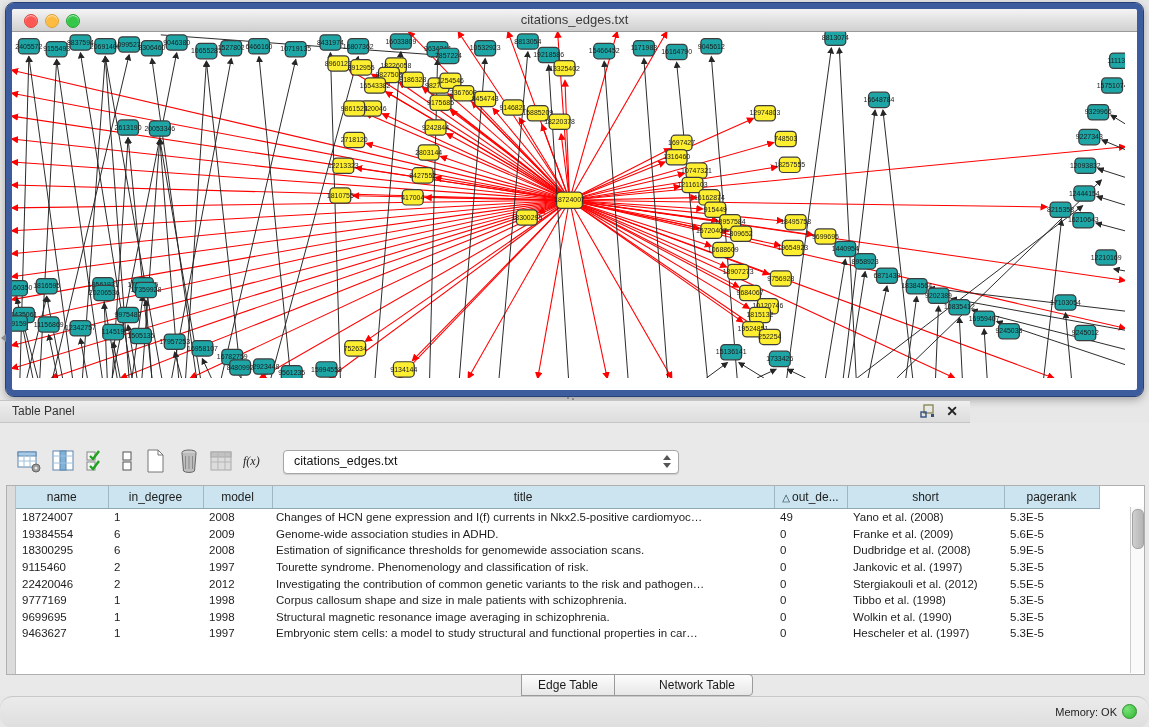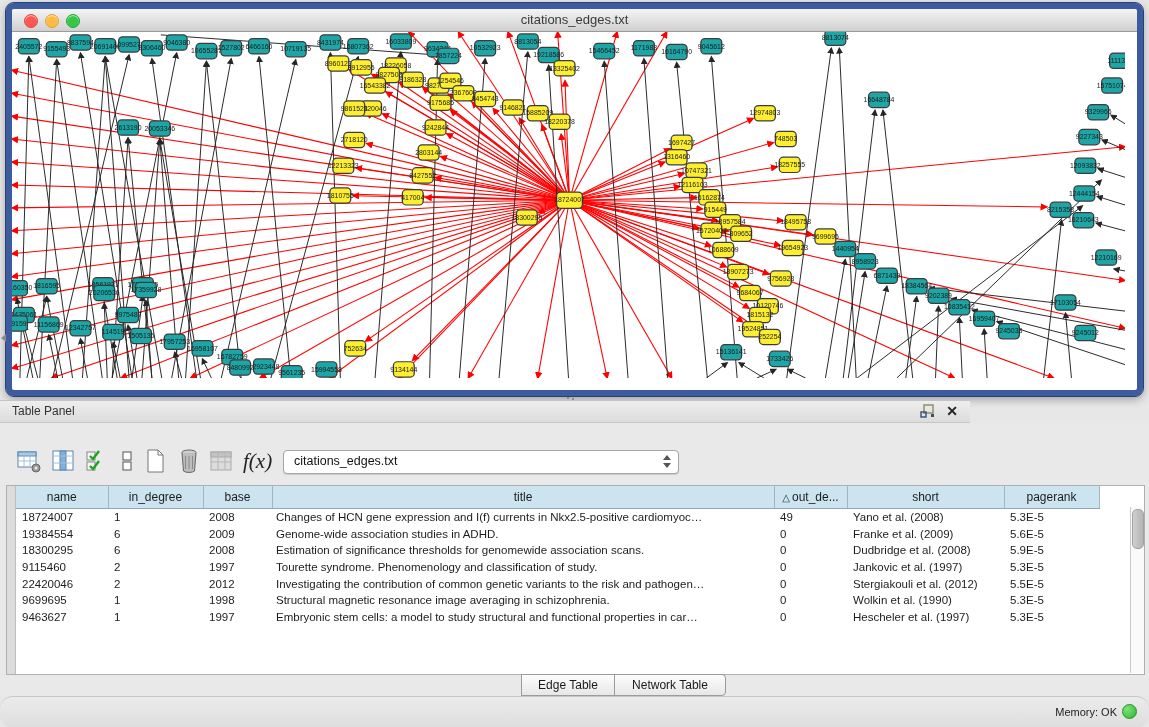--- a/index.html
+++ b/index.html
@@ -772,21 +772,21 @@
 <svg class="tool" style="left:176px" viewBox="0 0 26 26">
   <ellipse cx="13" cy="4.5" rx="7" ry="2.5" fill="#cfcfcf" stroke="#666"></ellipse>
   <path d="M6,5 l1.5,18 a6,2.4 0 0 0 11,0 L20,5" fill="#bdbdbd" stroke="#666"></path>
   <path d="M9.5,8 v13 M13,8 v13 M16.5,8 v13" stroke="#8a8a8a" fill="none"></path>
 </svg>
 <svg class="tool" style="left:208px" viewBox="0 0 26 26">
   <rect x="3" y="4" width="20" height="18" fill="#dcdcdc" stroke="#aaa"></rect>
   <rect x="3" y="4" width="20" height="5" fill="#c2c2c2" stroke="#aaa"></rect>
   <path d="M3,14 h20 M10,4 v18 M17,4 v18" stroke="#b5b5b5" fill="none"></path>
 </svg>
-<div class="tool" style="left:243px;font-family:'Liberation Serif',serif;font-style:italic;font-size:21px;color:#222;line-height:26px;">f(x)</div>
+<div class="tool" style="left:243px;font-family:'Liberation Serif',serif;font-style:italic;font-size:12px;color:#222;line-height:26px;">f(x)</div>
 
 <div id="combo">
   <span id="combo-text">citations_edges.txt</span>
   <span id="combo-arrows">
       <i class="up"></i>
       <i class="dn"></i>
     </span>
 </div>
 
 <div id="table-wrap">
@@ -798,21 +798,21 @@
         <col style="width: 69px;">
         <col style="width: 502px;">
         <col style="width: 73px;">
         <col style="width: 157px;">
         <col style="width: 95px;">
       </colgroup>
       <thead id="thead">
         <tr>
           <th>name</th>
           <th>in_degree</th>
-          <th>base</th>
+          <th>model</th>
           <th>title</th>
           <th><span class="sort-tri">△</span>out_de...</th>
           <th>short</th>
           <th>pagerank</th>
         </tr>
       </thead>
       <tbody id="tbody">
         <tr>
           <td>18724007</td>
           <td>1</td>
@@ -837,33 +837,42 @@
           <td>2008</td>
           <td class="title-cell">Estimation of significance thresholds for genomewide association scans.</td>
           <td>0</td>
           <td>Dudbridge et al. (2008)</td>
           <td>5.9E-5</td>
         </tr>
         <tr>
           <td>9115460</td>
           <td>2</td>
           <td>1997</td>
-          <td class="title-cell">Tourette syndrome. Phenomenology and classification of study.</td>
+          <td class="title-cell">Tourette syndrome. Phenomenology and classification of risk.</td>
           <td>0</td>
           <td>Jankovic et al. (1997)</td>
           <td>5.3E-5</td>
         </tr>
         <tr>
           <td>22420046</td>
           <td>2</td>
           <td>2012</td>
           <td class="title-cell">Investigating the contribution of common genetic variants to the risk and pathogen…</td>
           <td>0</td>
           <td>Stergiakouli et al. (2012)</td>
           <td>5.5E-5</td>
+        </tr>
+        <tr>
+          <td>9777169</td>
+          <td>1</td>
+          <td>1998</td>
+          <td class="title-cell">Corpus callosum shape and size in male patients with schizophrenia.</td>
+          <td>0</td>
+          <td>Tibbo et al. (1998)</td>
+          <td>5.3E-5</td>
         </tr>
         <tr>
           <td>9699695</td>
           <td>1</td>
           <td>1998</td>
           <td class="title-cell">Structural magnetic resonance image averaging in schizophrenia.</td>
           <td>0</td>
           <td>Wolkin et al. (1990)</td>
           <td>5.3E-5</td>
         </tr>
@@ -878,18 +887,18 @@
         </tr>
       </tbody>
     </table>
   <div id="vscroll">
     <div id="vthumb"></div>
   </div>
 </div>
 
 <div class="seg sel" style="left:427px;width:93px;border-radius:4px 0 0 4px;margin-top:42px;">Node Table</div>
 <div class="seg unsel" style="left:521px;width:92px;">Edge Table</div>
-<div class="seg unsel" style="left:614px;width:110px;border-radius:0 4px 4px 0;">Network Table</div>
+<div class="seg unsel" style="left:614px;width:110px;border-radius:0 4px 4px 0;padding-left:27px;">Network Table</div>
 
 <div id="statusbar">
   <span id="memory-label">Memory: OK</span>
   <span id="memory-dot"></span>
 </div>
 
 </body></html>

